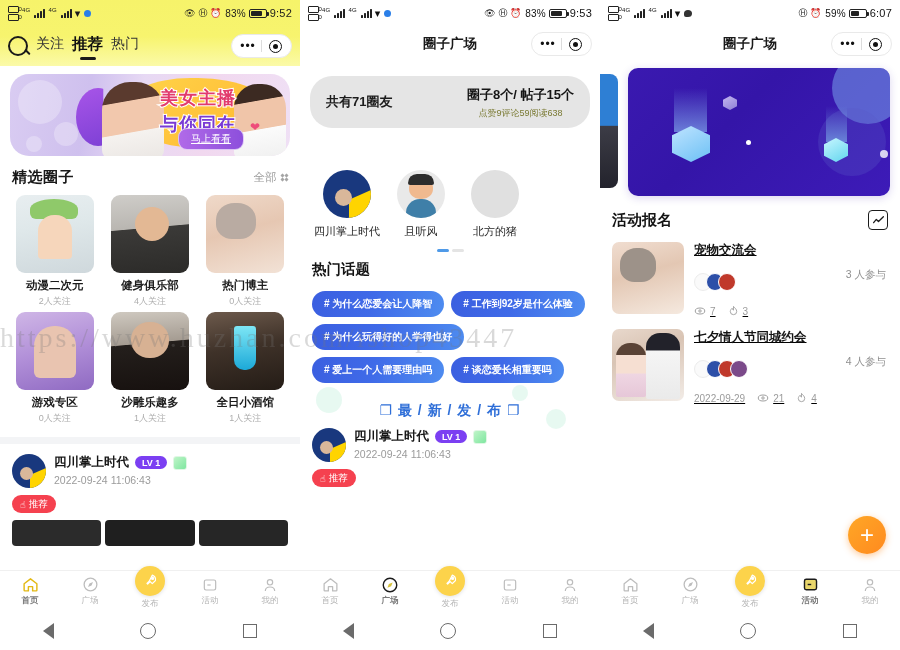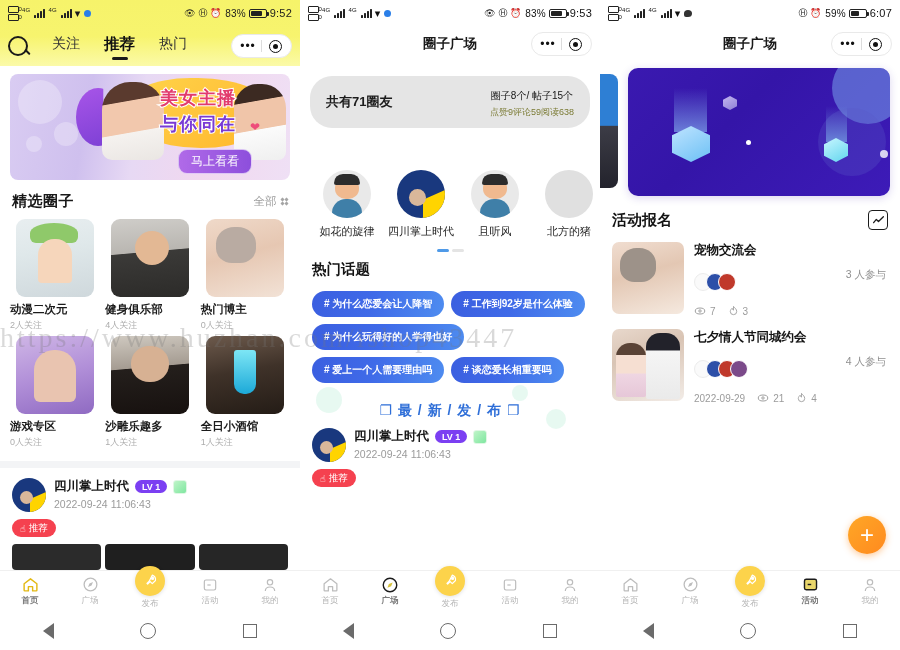--- a/index.html
+++ b/index.html
@@ -54,59 +54,59 @@
   .tgt-ring { width:13px;height:13px;border:1.6px solid #111;border-radius:50%;display:flex;align-items:center;justify-content:center;}
   .tgt-ring i{width:5px;height:5px;background:#111;border-radius:50%;display:block;}
   .hdr-title { position:absolute; left:0; right:0; text-align:center; font-size:13.5px; font-weight:600; color:#1a1a1a; pointer-events:none; }
 
   
   .p1-top { background:linear-gradient(180deg,#f6f36a 0%,#f7f46e 55%,#fbfaa8 100%); }
   .p1-top .statusbar { color:#1b1b1b; }
   .p1-tabs { display:flex; align-items:center; gap:0; padding:0 8px; height:40px; }
   .mag { width:20px;height:20px;border:2px solid #1a1a1a;border-radius:50%;position:relative;flex:0 0 auto;}
   .mag::after{content:"";position:absolute;width:7px;height:2px;background:#1a1a1a;transform:rotate(45deg);right:-5px;bottom:1px;border-radius:1px;}
-  .tab { font-size:14px; color:#333; margin-left:24px; position:relative; padding-bottom:4px; }
+  .tab { font-size:14px; color:#333; margin-left:8px; position:relative; padding-bottom:4px; }
   .tab.active { font-size:15.5px; font-weight:700; color:#111; }
   .tab.active::after{content:"";position:absolute;left:50%;transform:translateX(-50%);bottom:-1px;width:16px;height:3px;background:#1a1a1a;border-radius:2px;}
 
   
   .banner {
-    margin:8px 10px 0; height:106px; border-radius:8px; overflow:hidden; position:relative;
+    margin:8px 10px 0; height:82px; border-radius:19px; overflow:hidden; position:relative;
     background:linear-gradient(100deg,#d9ccf2 0%,#cfc0ee 28%,#e7d9f4 46%,#f1d8ef 70%,#efe0f5 100%);
   }
   .banner .bub { position:absolute; border-radius:50%; background:rgba(255,255,255,.28); }
   .banner .b1{width:44px;height:44px;left:8px;top:6px;}
   .banner .b2{width:24px;height:24px;left:44px;top:48px;}
   .banner .b3{width:16px;height:16px;left:16px;top:62px;}
   .ban-blob{position:absolute;left:112px;top:4px;width:152px;height:70px;border-radius:45% 50% 48% 52%;
     background:linear-gradient(140deg,#ffd54a 0%,#ffc53d 50%,#ffb627 100%);}
   .ban-c{position:absolute;left:66px;top:14px;width:44px;height:58px;border-radius:50%;
     background:linear-gradient(160deg,#a855e8,#7b3fd4);clip-path:polygon(0 0,62% 0,62% 100%,0 100%,0 0);}
   .ban-girl{position:absolute;left:92px;top:8px;width:62px;height:78px;border-radius:28px 28px 10px 10px;
     background:linear-gradient(170deg,#5a3a2e 0%,#5a3a2e 26%,#f2c8ad 27%,#f2c8ad 62%,#f5f2ef 63%,#eae6e3 100%);}
   .ban-girl2{position:absolute;right:4px;top:10px;width:52px;height:76px;border-radius:24px 24px 8px 8px;
     background:linear-gradient(170deg,#3c2a22 0%,#3c2a22 24%,#f0c5a9 25%,#f0c5a9 58%,#fbfbfb 59%,#efefef 100%);}
   .ban-t1{position:absolute;left:150px;top:12px;font-size:18px;font-weight:900;color:#e23b6d;
     -webkit-text-stroke:2px #fff; paint-order:stroke; letter-spacing:1px;}
   .ban-t2{position:absolute;left:150px;top:38px;font-size:18px;font-weight:900;color:#7a3bd4;
     -webkit-text-stroke:2px #fff; paint-order:stroke; letter-spacing:1px;}
   .ban-btn{position:absolute;left:168px;bottom:6px;background:linear-gradient(90deg,#b06ae8,#8d4fdc);
-    color:#fff;font-size:12px;padding:3px 12px;border-radius:9px;border:1px solid rgba(255,255,255,.65);}
+    color:#fff;font-size:10px;padding:3px 12px;border-radius:9px;border:1px solid rgba(255,255,255,.65);text-decoration:underline;}
   .ban-heart{position:absolute;right:30px;top:46px;color:#ee4d7a;font-size:12px;}
 
   
   .sechead { display:flex; align-items:center; padding:12px 12px 8px; }
   .sechead h2 { font-size:15px; font-weight:700; color:#191919; letter-spacing:.5px; }
   .sechead .more { margin-left:auto; font-size:11.5px; color:#9a9a9a; display:flex; align-items:center; gap:4px; }
   .grid-ico { display:grid; grid-template-columns:repeat(2,3px); gap:1.5px; }
   .grid-ico i{width:3px;height:3px;background:#a5a5a5;display:block;border-radius:.5px;transform:rotate(45deg);}
 
   
   .cgrid { display:grid; grid-template-columns:repeat(3,1fr); gap:4px 6px; padding:0 10px; }
-  .ccard { }
+  .ccard { text-align:center; }
   .cthumb { width:78px;height:78px;border-radius:9px;margin:0 auto; background:#ddd; overflow:hidden; position:relative; }
   .cname { font-size:11.5px; font-weight:700; color:#1b1b1b; margin-top:5px; }
   .cfoll { font-size:9px; color:#adadad; margin-top:2px; }
   .t-anime{background:linear-gradient(170deg,#e8eef0 0%,#dfe8ea 40%,#cfd8dc 100%);}
   .t-anime::before{content:"";position:absolute;left:14px;top:4px;width:48px;height:20px;border-radius:50% 50% 6px 6px;background:#8fc96a;}
   .t-anime::after{content:"";position:absolute;left:22px;top:20px;width:34px;height:44px;border-radius:16px 16px 4px 4px;background:#f6d6bb;}
   .t-gym{background:linear-gradient(175deg,#cfcdc9 0%,#b9b6b1 42%,#3b3a38 43%,#2c2b29 100%);}
   .t-gym::after{content:"";position:absolute;left:24px;top:12px;width:34px;height:34px;border-radius:50%;background:#e3b894;}
   .t-cat{background:linear-gradient(165deg,#efd9c9 0%,#e6c7b2 45%,#f2e2d6 100%);}
   .t-cat::after{content:"";position:absolute;left:10px;top:8px;width:40px;height:36px;border-radius:46% 46% 40% 40%;background:#b9aba2;}
@@ -157,21 +157,21 @@
     border-right:11px solid #6b6b6b; }
   .an-home { width:16px;height:16px;border:1.6px solid #6b6b6b;border-radius:50%; }
   .an-rec { width:14px;height:14px;border:1.6px solid #6b6b6b; }
 
   
   .p2-stat { background:#fff; }
   .statcard { margin:14px 10px 16px; background:#e5e5e5; border-radius:22px; height:52px;
     display:flex; align-items:center; padding:0 16px; }
   .sc-left { font-size:13px; font-weight:700; color:#1c1c1c; }
   .sc-right { margin-left:auto; text-align:center; }
-  .sc-main { font-size:10px; font-weight:400; color:#151515; }
+  .sc-main { font-size:13px; font-weight:700; color:#151515; }
   .sc-sub { font-size:9px; color:#7a7a33; margin-top:3px; }
   .p2-sec { padding:14px 12px 0; }
   .p2-sec h2 { font-size:14.5px; font-weight:800; color:#141414; }
   .bloggers { display:flex; gap:8px; padding:12px 0 0 2px; }
   .blogger { width:66px; text-align:center; flex:0 0 auto; }
   .b-av { width:48px;height:48px;border-radius:50%;margin:0 auto;overflow:hidden;position:relative;background:#e3e3e3; }
   .b-face{background:#e9e9e9;}
   .b-face::before{content:"";position:absolute;left:12px;top:7px;width:24px;height:22px;border-radius:50% 50% 45% 45%;background:#f0b98f;}
   .b-face::after{content:"";position:absolute;left:9px;top:29px;width:30px;height:20px;border-radius:14px 14px 0 0;background:#3f7fa8;}
   .b-hair{position:absolute;left:11px;top:4px;width:26px;height:11px;border-radius:13px 13px 3px 3px;background:#2c2c2c;}
@@ -219,21 +219,21 @@
   .act-chart { margin-left:auto; width:20px;height:20px;border:1.6px solid #1b1b1b;border-radius:4px;
     display:flex;align-items:center;justify-content:center; }
   .act-sub { font-size:10px; color:#9e9e9e; padding:5px 12px 0; }
   .actitem { display:flex; gap:10px; padding:12px 12px 0; }
   .act-thumb { width:72px;height:72px;border-radius:7px;flex:0 0 auto;overflow:hidden;position:relative; }
   .at-cat{background:linear-gradient(165deg,#f0ddd0 0%,#e3c7b3 42%,#f5e9df 100%);}
   .at-cat::after{content:"";position:absolute;left:8px;top:6px;width:36px;height:34px;border-radius:46% 46% 40% 40%;background:#9d9289;}
   .at-couple{background:linear-gradient(160deg,#e8d8cc 0%,#d9c4b4 35%,#f2ece7 100%);}
   .at-couple::before{content:"";position:absolute;right:4px;top:4px;width:34px;height:66px;border-radius:14px 14px 2px 2px;background:linear-gradient(180deg,#22222a 0%,#22222a 26%,#f5f5f5 27%,#eaeaea 100%);}
   .at-couple::after{content:"";position:absolute;left:4px;top:14px;width:30px;height:54px;border-radius:14px 14px 2px 2px;background:linear-gradient(180deg,#5a4336 0%,#5a4336 22%,#f6dfd2 23%,#f6dfd2 56%,#efd6e2 57%,#e6c7d8 100%);}
-  .act-body { flex:1; min-width:0; position:relative; }
+  .act-body { flex:1; min-width:0; position:relative;text-decoration:underline; }
   .act-title { font-size:12.5px; font-weight:800; color:#141414; }
   .avstack { display:flex; margin-top:14px; }
   .avstack span { width:18px;height:18px;border-radius:50%;border:1.5px solid #fff;margin-left:-6px; }
   .avstack span:first-child { margin-left:0; background:#fafafa;border-color:#ececec; }
   .act-meta { display:flex; align-items:center; gap:12px; font-size:10px; color:#9b9b9b; margin-top:14px; }
   .act-meta .mi { display:flex; align-items:center; gap:4px; }
   .act-join { position:absolute; right:2px; top:26px; font-size:10.5px; color:#8f8f8f; }
   .fab-add { position:absolute; right:14px; bottom:96px; width:38px;height:38px;border-radius:50%;
     background:linear-gradient(135deg,#ffa726,#ff8a1f); display:flex;align-items:center;justify-content:center;
     color:#fff; font-size:24px; font-weight:300; line-height:1; box-shadow:0 2px 7px rgba(255,140,30,.45); }
@@ -491,26 +491,20 @@
   <div class="statcard">
     <span class="sc-left">共有71圈友</span>
     <span class="sc-right">
       <span class="sc-main">圈子8个/ 帖子15个</span>
       <div class="sc-sub">点赞9评论59阅读638</div>
     </span>
   </div>
 
   <div class="p2-sec">
     <div class="bloggers">
-      <div class="blogger">
-        <div class="b-av b-face">
-            <span class="b-hair"></span>
-          </div>
-        <div class="b-name">如花的旋律</div>
-      </div>
       <div class="blogger">
         <div class="b-av b-blue"></div>
         <div class="b-name">四川掌上时代</div>
       </div>
       <div class="blogger">
         <div class="b-av b-face">
             <span class="b-hair"></span>
           </div>
         <div class="b-name">且听风</div>
       </div>

